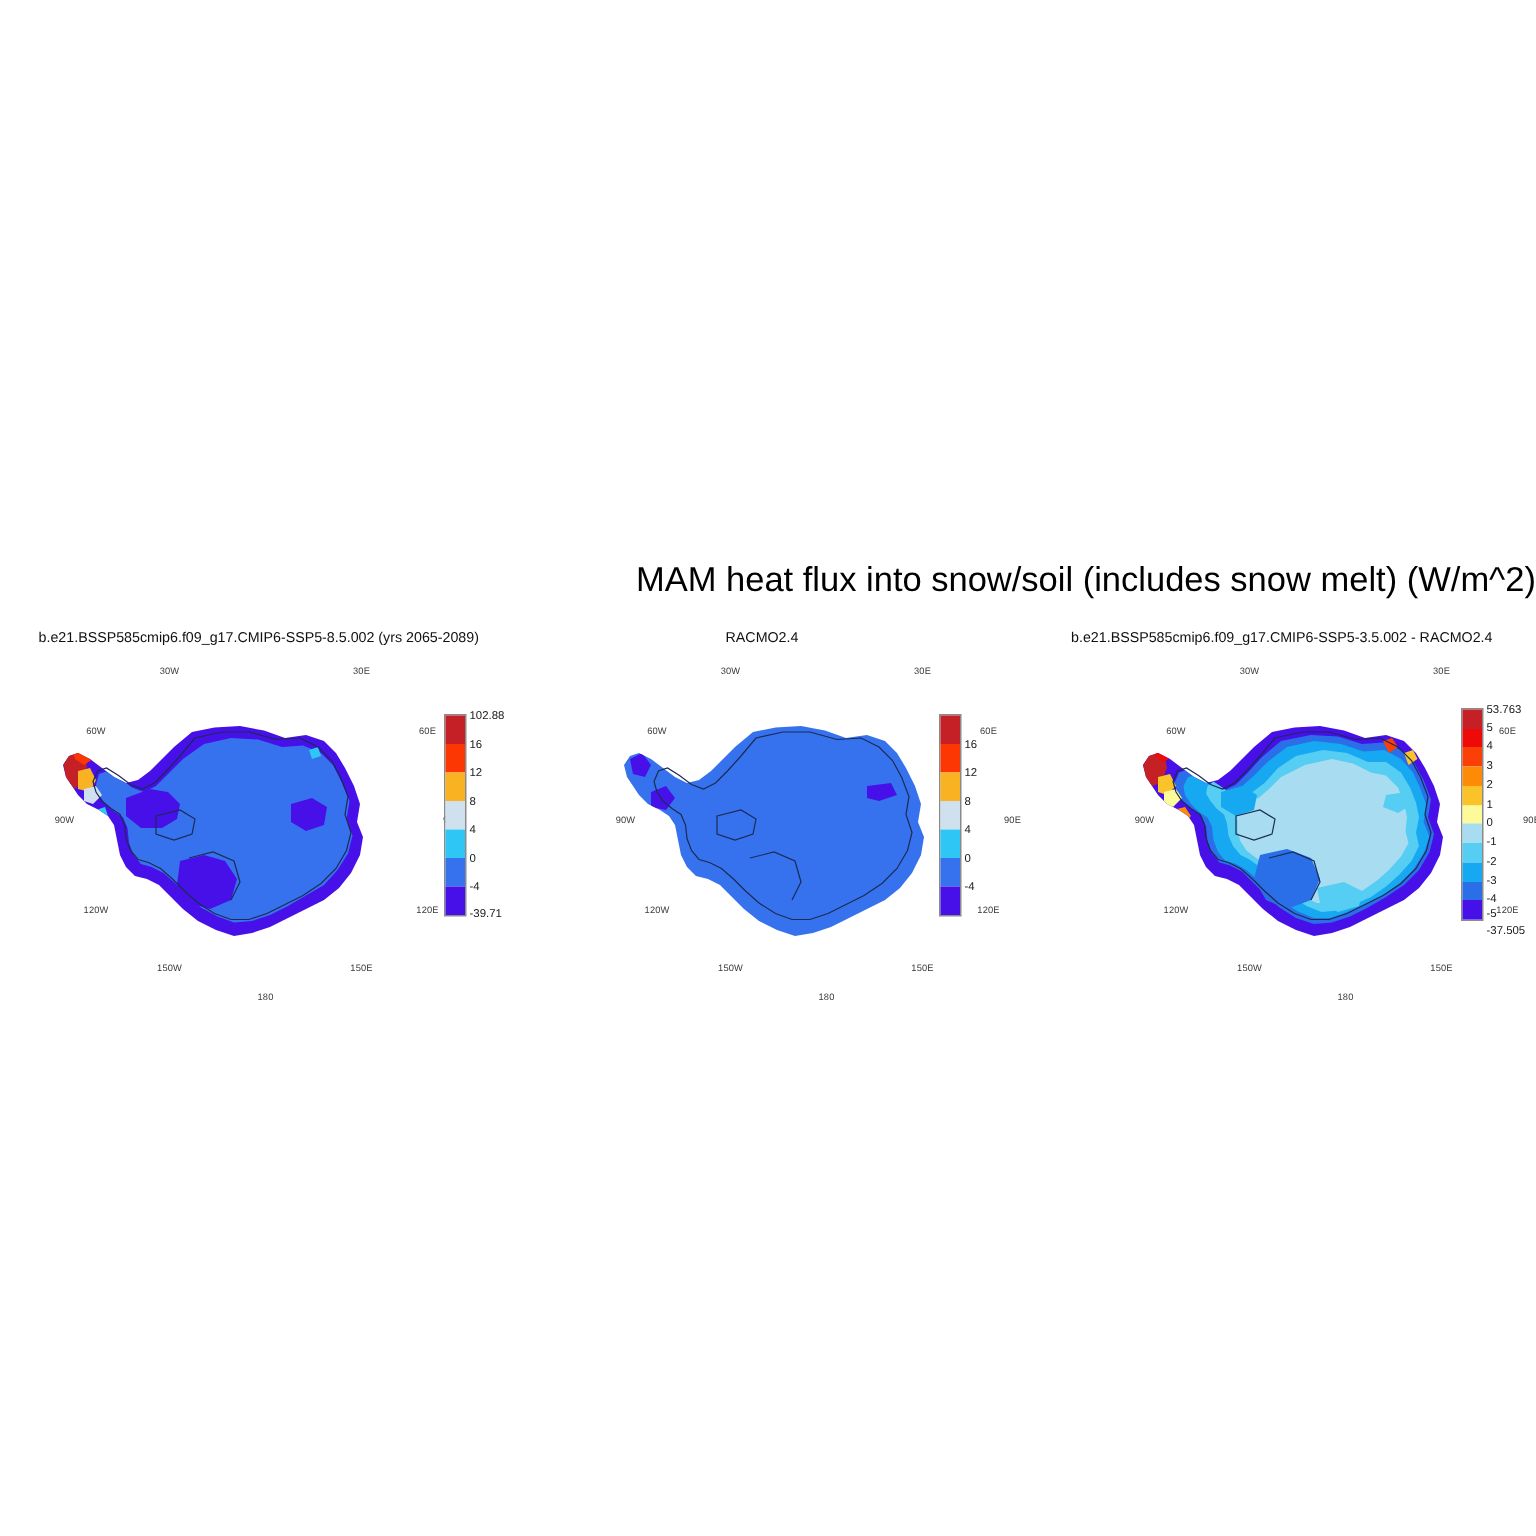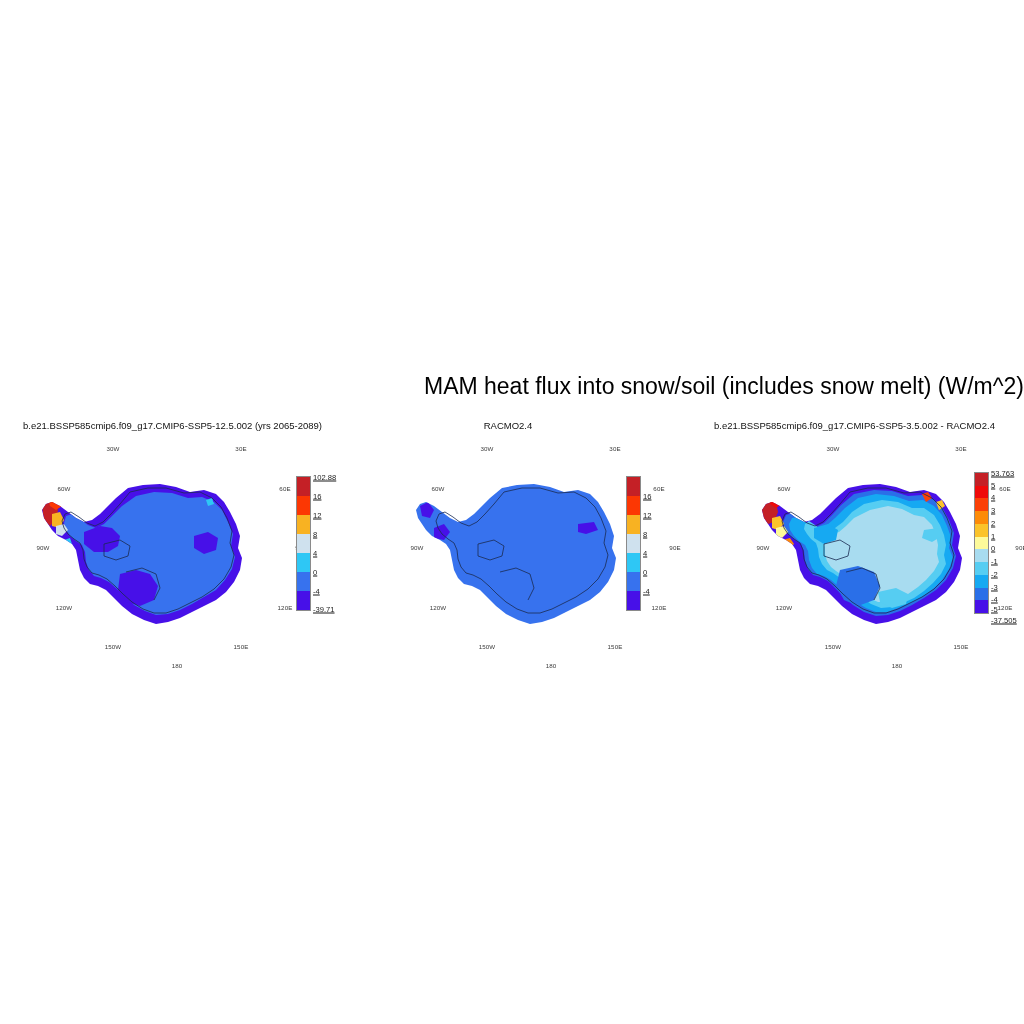--- a/index.html
+++ b/index.html
@@ -54,36 +54,35 @@
     display:flex;flex-direction:column;
   }
   .cbar-band{width:100%;flex:1 1 0;}
   .cbar-ticks{position:absolute;left:17px;top:0;width:60px;height:100%;}
   .cbar-tick{
     position:absolute;left:0;
     font-size:7.6px;
     color:#1a1a1a;
     white-space:nowrap;
     transform:translateY(-50%);
-    text-decoration:underline;
   }
 
   
   .ant-svg{display:block;}
   .coast{fill:none;stroke:#1b2b52;stroke-width:.8;}
 </style>
 </head>
 <body>
 
 <div id="figure">
 
   <div class="main-title">MAM heat flux into snow/soil (includes snow melt) (W/m^2)</div>
 
   <div class="panel" style="left:0px;width:345px;">
-    <div class="panel-title">b.e21.BSSP585cmip6.f09_g17.CMIP6-SSP5-12.5.002 (yrs 2065-2089)</div>
+    <div class="panel-title">b.e21.BSSP585cmip6.f09_g17.CMIP6-SSP5-8.5.002 (yrs 2065-2089)</div>
 
     <div class="maparea" style="left:8px;top:20px;width:270px;height:230px;">
       <span class="lonlabel" style="left:105px;top:8px;">30W</span>
       <span class="lonlabel" style="left:233px;top:8px;">30E</span>
       <span class="lonlabel" style="left:56px;top:48px;">60W</span>
       <span class="lonlabel" style="left:277px;top:48px;">60E</span>
       <span class="lonlabel" style="left:35px;top:107px;">90W</span>
       <span class="lonlabel" style="left:293px;top:107px;">90E</span>
       <span class="lonlabel" style="left:56px;top:167px;">120W</span>
       <span class="lonlabel" style="left:277px;top:167px;">120E</span>

